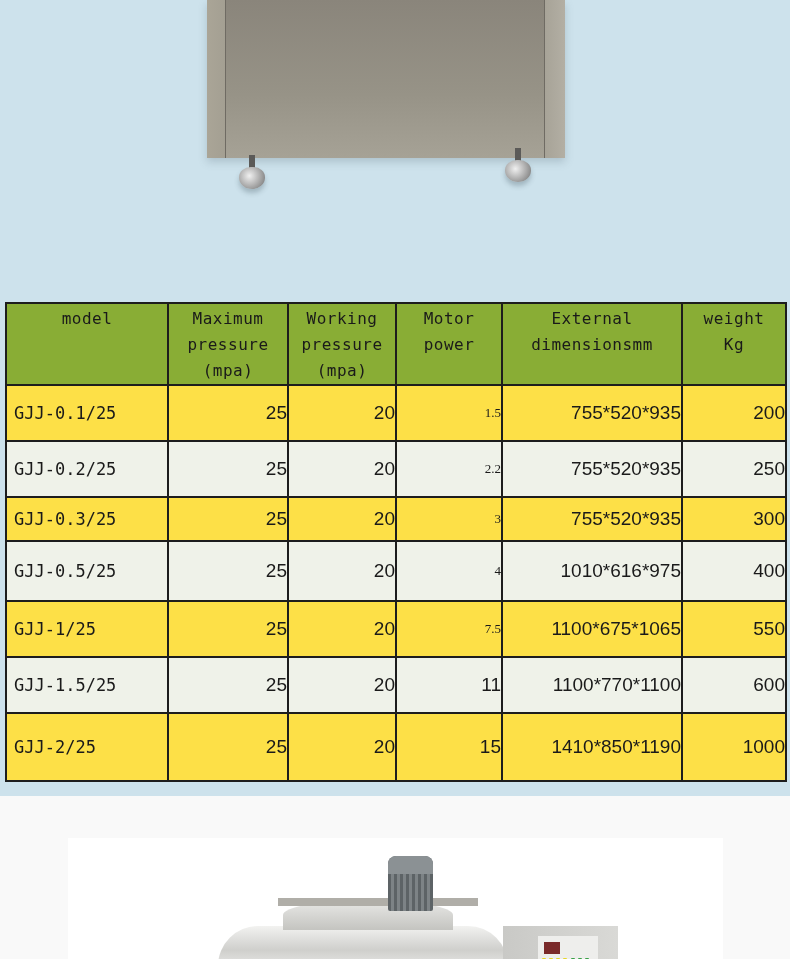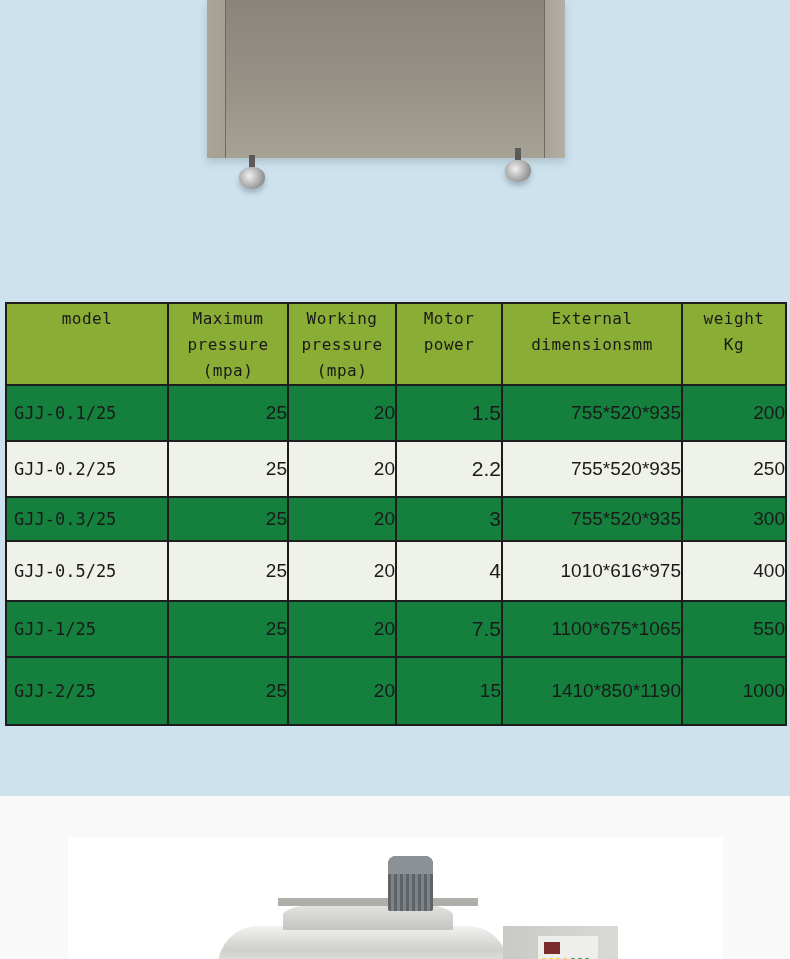--- a/index.html
+++ b/index.html
@@ -34,22 +34,22 @@
   .spec-table th, .spec-table td { border: 2px solid #1d1d1d; padding: 0; font-weight: normal; }
   .spec-table th {
     background: #89ad35; color: #1a1a1a; font-size: 16px; line-height: 26px;
     vertical-align: top; text-align: center; height: 74px; padding-top: 2px; letter-spacing: 0.5px;
   }
   .spec-table td {
     font-family: "Liberation Sans", "DejaVu Sans", sans-serif; font-size: 19px; color: #1a1a1a;
     text-align: right; vertical-align: middle;
   }
   .spec-table td.model { text-align: left; padding-left: 7px; font-family: "DejaVu Sans Mono", monospace; font-size: 17px; }
-  .spec-table td.mono { font-family: Liberation Sans, sans-serif; font-size: 21px; }
-  .spec-table tr.odd td { background: #15803d; }
+  .spec-table td.mono { font-family: Liberation Serif, serif; font-size: 13px; }
+  .spec-table tr.odd td { background: #fde047; }
   .spec-table tr.even td { background: #eff2e9; }
   .bottom-panel { position: absolute; left: 0; top: 796px; width: 790px; height: 163px; background: #f9f9f9; }
   .bottom-photo { position: absolute; left: 68px; top: 42px; width: 655px; height: 125px; background: #ffffff; overflow: hidden; }
   .tank-body {
     position: absolute; left: 150px; top: 88px; width: 290px; height: 60px; border-radius: 40px 40px 0 0;
     background: linear-gradient(180deg, #f2f2f0 0%, #cfcfcc 40%, #e8e8e6 70%, #b9b9b6 100%);
   }
   .tank-lid {
     position: absolute; left: 215px; top: 62px; width: 170px; height: 30px; border-radius: 50% 50% 0 0;
     background: linear-gradient(180deg, #e9e9e7 0%, #c4c4c0 100%);
@@ -155,20 +155,28 @@
       <td>1010*616*975</td>
       <td>400</td>
     </tr>
     <tr class="odd" style="height:56px">
       <td class="model">GJJ-1/25</td>
       <td>25</td>
       <td>20</td>
       <td class="mono">7.5</td>
       <td>1100*675*1065</td>
       <td>550</td>
+    </tr>
+    <tr class="even" style="height:56px">
+      <td class="model">GJJ-1.5/25</td>
+      <td>25</td>
+      <td>20</td>
+      <td>11</td>
+      <td>1100*770*1100</td>
+      <td>600</td>
     </tr>
     <tr class="odd" style="height:68px">
       <td class="model">GJJ-2/25</td>
       <td>25</td>
       <td>20</td>
       <td>15</td>
       <td>1410*850*1190</td>
       <td>1000</td>
     </tr>
   </tbody>

